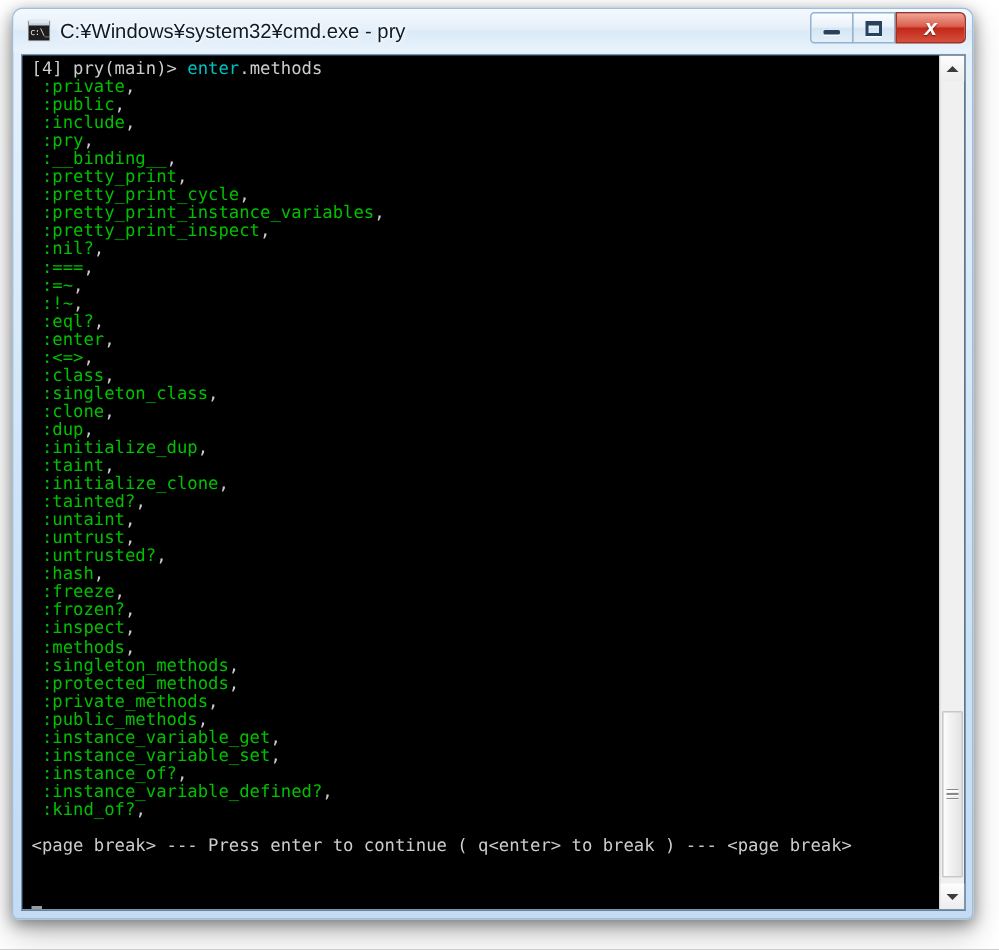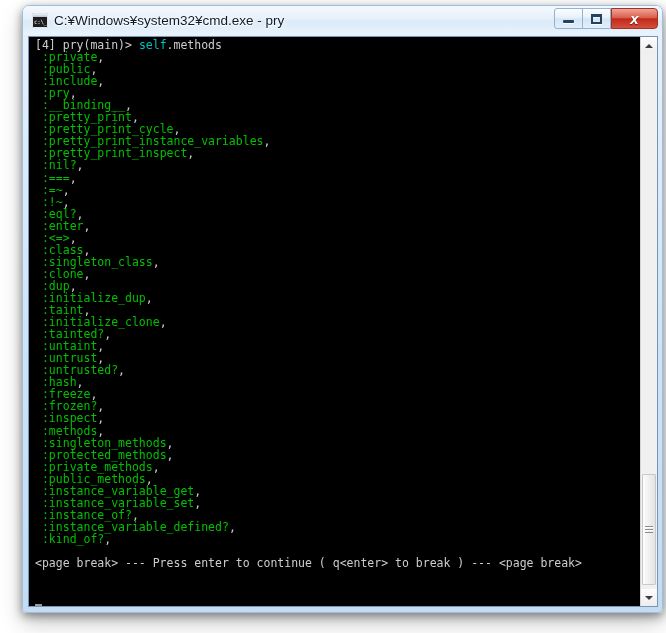--- a/index.html
+++ b/index.html
@@ -27,21 +27,20 @@
     width: 641px;
     height: 608px;
     border-radius: 7px 7px 4px 4px;
     background: linear-gradient(180deg, #e8f1fb 0%, #d7e8f8 38%, #cde2f6 60%, #c3dcf4 100%);
     box-shadow:
       0 3px 10px rgba(0,0,0,0.42),
       0 10px 22px rgba(0,0,0,0.22),
       0 1px 0 rgba(255,255,255,0.9) inset;
     border: 1px solid #9fbedb;
     box-sizing: border-box;
-    margin-left: 14px;
   }
 
   .titlebar {
     position: absolute;
     left: 0; top: 0;
     width: 100%;
     height: 29px;
     border-radius: 6px 6px 0 0;
     background: linear-gradient(180deg, #f4f9fe 0%, #e6f0fa 45%, #dbeaf8 52%, #e9f3fc 100%);
     box-sizing: border-box;
@@ -270,21 +269,21 @@
         </div>
         <div class="cbtn close">
           <div class="ico-close">x</div>
         </div>
       </div>
     </div>
 
     <div class="client">
 
       <div class="console" id="console-output">
-          <div class="line"><span class="w">[4]</span><span class="w"> pry(main)&gt; </span><span class="c">self</span><span class="w">.methods</span></div>
+          <div class="line"><span class="w">[4]</span><span class="w"> pry(main)&gt; </span><span class="c">enter</span><span class="w">.methods</span></div>
           <div class="line"><span class="w"> </span><span class="g">:private</span><span class="w">,</span></div>
           <div class="line"><span class="w"> </span><span class="g">:public</span><span class="w">,</span></div>
           <div class="line"><span class="w"> </span><span class="g">:include</span><span class="w">,</span></div>
           <div class="line"><span class="w"> </span><span class="g">:pry</span><span class="w">,</span></div>
           <div class="line"><span class="w"> </span><span class="g">:__binding__</span><span class="w">,</span></div>
           <div class="line"><span class="w"> </span><span class="g">:pretty_print</span><span class="w">,</span></div>
           <div class="line"><span class="w"> </span><span class="g">:pretty_print_cycle</span><span class="w">,</span></div>
           <div class="line"><span class="w"> </span><span class="g">:pretty_print_instance_variables</span><span class="w">,</span></div>
           <div class="line"><span class="w"> </span><span class="g">:pretty_print_inspect</span><span class="w">,</span></div>
           <div class="line"><span class="w"> </span><span class="g">:nil?</span><span class="w">,</span></div>

